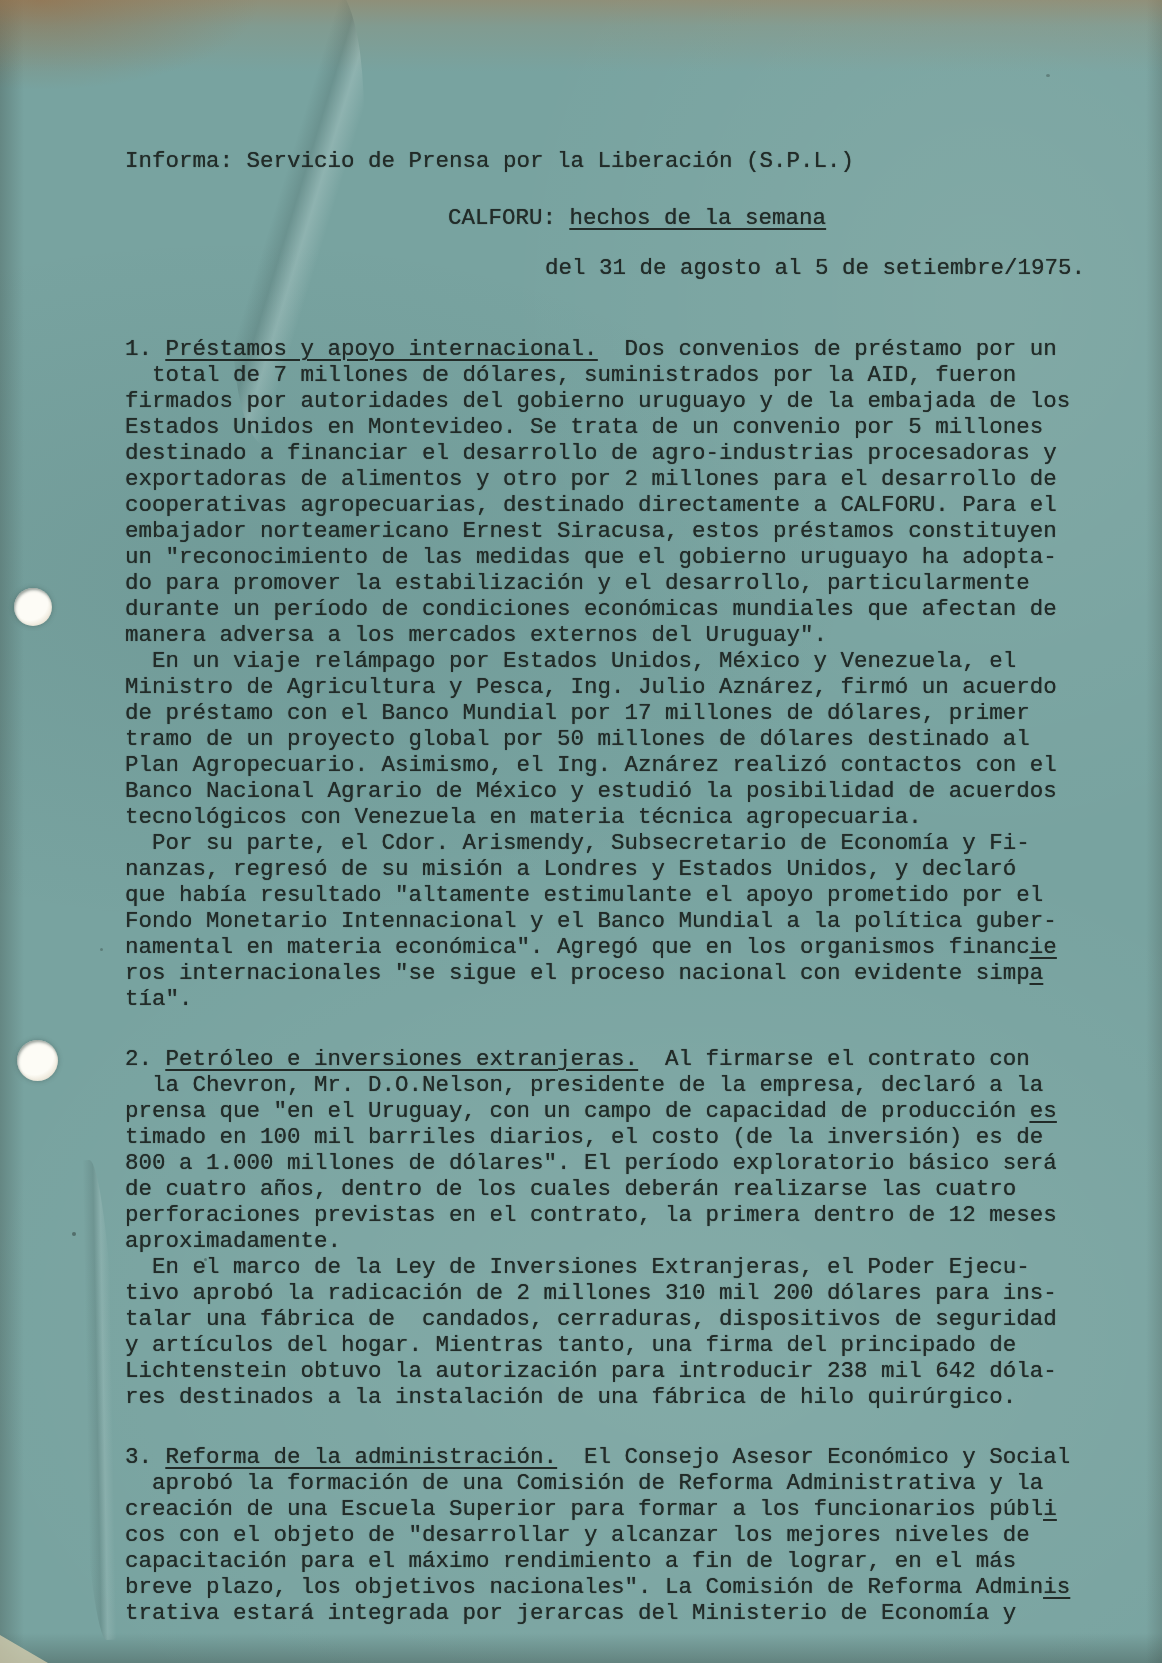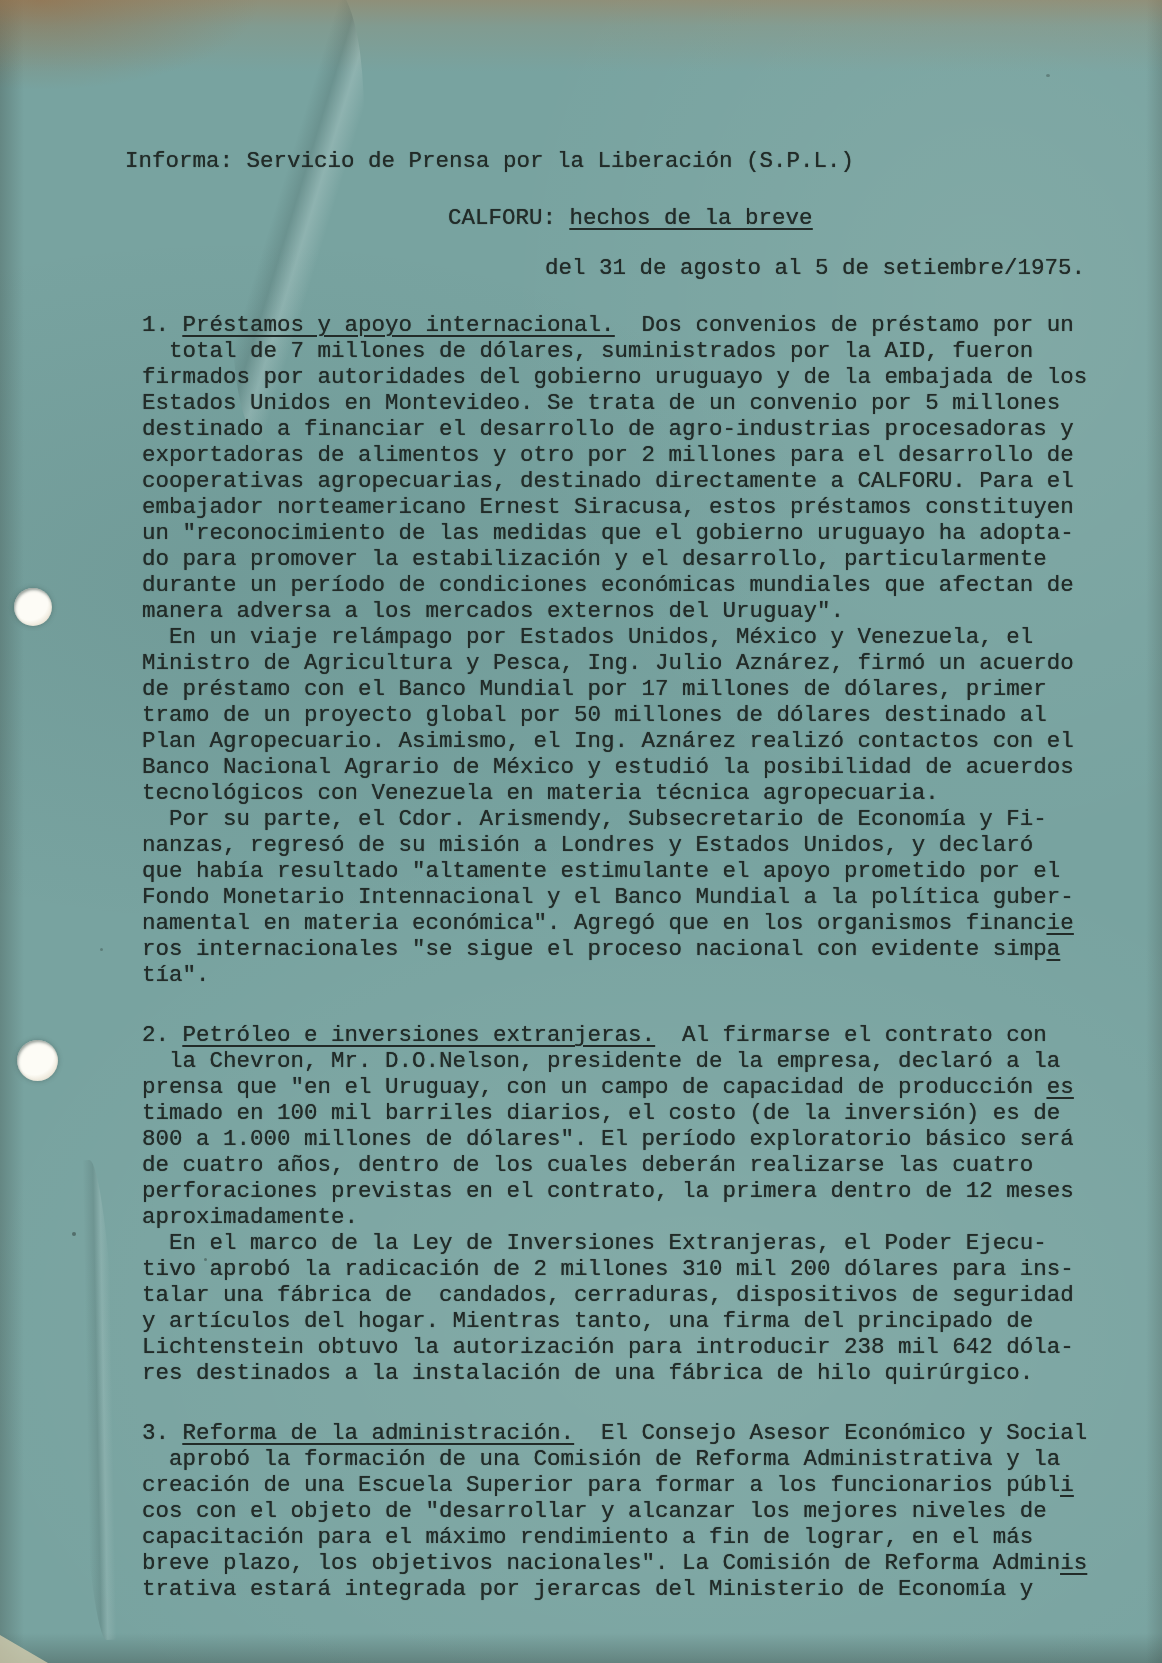--- a/index.html
+++ b/index.html
@@ -24,21 +24,21 @@
     padding-left: 16px;
   }
   .txt {
     position:absolute; color:var(--ink); font-size:22.5px; line-height:26px;
     white-space:pre; text-shadow:0 0 0.9px rgba(28,38,34,.85);
   }
   .u, .line .u { text-decoration:underline; text-decoration-thickness:2.2px; text-underline-offset:4px; }
   .header-line { top:148px; left:125px; }
   .title-line  { top:205px; left:448px; }
   .date-line   { top:255px; left:545px; }
-  .body-block  { top:312px; left:125px;margin-left:17px; }
+  .body-block  { top:336px; left:125px; }
   .line { height:26px; }
   .gap  { height:34px; }
   .hole {
     position:absolute; border-radius:50%;
     background:radial-gradient(circle at 42% 38%, #fdfcf6 55%, #eee9dc 72%, #cfc9b8 100%);
     box-shadow:inset 1px 2px 3px rgba(70,85,80,.55), 0 0 5px rgba(55,78,76,.45);
   }
   .hole1 { left:14px; top:588px; width:38px; height:38px; }
   .hole2 { left:17px; top:1040px; width:41px; height:41px; }
   .crease-top {
@@ -64,21 +64,21 @@
 </style>
 </head>
 <body>
 
 <div class="paper">
   <div class="crease-top"></div>
   <div class="crease-left"></div>
 
   <div class="txt header-line">Informa: Servicio de Prensa por la Liberación (S.P.L.)</div>
 
-  <div class="txt title-line"><span>CALFORU: </span><span class="u">hechos de la breve</span></div>
+  <div class="txt title-line"><span>CALFORU: </span><span class="u">hechos de la semana</span></div>
 
   <div class="txt date-line">del 31 de agosto al 5 de setiembre/1975.</div>
 
   <div class="txt body-block"><div class="line"><span>1. </span><span class="u">Préstamos y apoyo internacional.</span><span>  Dos convenios de préstamo por un</span></div><div class="line"><span>  total de 7 millones de dólares, suministrados por la AID, fueron</span></div><div class="line"><span>firmados por autoridades del gobierno uruguayo y de la embajada de los</span></div><div class="line"><span>Estados Unidos en Montevideo. Se trata de un convenio por 5 millones</span></div><div class="line"><span>destinado a financiar el desarrollo de agro-industrias procesadoras y</span></div><div class="line"><span>exportadoras de alimentos y otro por 2 millones para el desarrollo de</span></div><div class="line"><span>cooperativas agropecuarias, destinado directamente a CALFORU. Para el</span></div><div class="line"><span>embajador norteamericano Ernest Siracusa, estos préstamos constituyen</span></div><div class="line"><span>un "reconocimiento de las medidas que el gobierno uruguayo ha adopta-</span></div><div class="line"><span>do para promover la estabilización y el desarrollo, particularmente</span></div><div class="line"><span>durante un período de condiciones económicas mundiales que afectan de</span></div><div class="line"><span>manera adversa a los mercados externos del Uruguay".</span></div><div class="line"><span>  En un viaje relámpago por Estados Unidos, México y Venezuela, el</span></div><div class="line"><span>Ministro de Agricultura y Pesca, Ing. Julio Aznárez, firmó un acuerdo</span></div><div class="line"><span>de préstamo con el Banco Mundial por 17 millones de dólares, primer</span></div><div class="line"><span>tramo de un proyecto global por 50 millones de dólares destinado al</span></div><div class="line"><span>Plan Agropecuario. Asimismo, el Ing. Aznárez realizó contactos con el</span></div><div class="line"><span>Banco Nacional Agrario de México y estudió la posibilidad de acuerdos</span></div><div class="line"><span>tecnológicos con Venezuela en materia técnica agropecuaria.</span></div><div class="line"><span>  Por su parte, el Cdor. Arismendy, Subsecretario de Economía y Fi-</span></div><div class="line"><span>nanzas, regresó de su misión a Londres y Estados Unidos, y declaró</span></div><div class="line"><span>que había resultado "altamente estimulante el apoyo prometido por el</span></div><div class="line"><span>Fondo Monetario Intennacional y el Banco Mundial a la política guber-</span></div><div class="line"><span>namental en materia económica". Agregó que en los organismos financ</span><span class="u">ie</span></div><div class="line"><span>ros internacionales "se sigue el proceso nacional con evidente simp</span><span class="u">a</span></div><div class="line"><span>tía".</span></div><div class="gap"></div><div class="line"><span>2. </span><span class="u">Petróleo e inversiones extranjeras.</span><span>  Al firmarse el contrato con</span></div><div class="line"><span>  la Chevron, Mr. D.O.Nelson, presidente de la empresa, declaró a la</span></div><div class="line"><span>prensa que "en el Uruguay, con un campo de capacidad de producción </span><span class="u">es</span></div><div class="line"><span>timado en 100 mil barriles diarios, el costo (de la inversión) es de</span></div><div class="line"><span>800 a 1.000 millones de dólares". El período exploratorio básico será</span></div><div class="line"><span>de cuatro años, dentro de los cuales deberán realizarse las cuatro</span></div><div class="line"><span>perforaciones previstas en el contrato, la primera dentro de 12 meses</span></div><div class="line"><span>aproximadamente.</span></div><div class="line"><span>  En el marco de la Ley de Inversiones Extranjeras, el Poder Ejecu-</span></div><div class="line"><span>tivo aprobó la radicación de 2 millones 310 mil 200 dólares para ins-</span></div><div class="line"><span>talar una fábrica de  candados, cerraduras, dispositivos de seguridad</span></div><div class="line"><span>y artículos del hogar. Mientras tanto, una firma del principado de</span></div><div class="line"><span>Lichtenstein obtuvo la autorización para introducir 238 mil 642 dóla-</span></div><div class="line"><span>res destinados a la instalación de una fábrica de hilo quirúrgico.</span></div><div class="gap"></div><div class="line"><span>3. </span><span class="u">Reforma de la administración.</span><span>  El Consejo Asesor Económico y Social</span></div><div class="line"><span>  aprobó la formación de una Comisión de Reforma Administrativa y la</span></div><div class="line"><span>creación de una Escuela Superior para formar a los funcionarios públ</span><span class="u">i</span></div><div class="line"><span>cos con el objeto de "desarrollar y alcanzar los mejores niveles de</span></div><div class="line"><span>capacitación para el máximo rendimiento a fin de lograr, en el más</span></div><div class="line"><span>breve plazo, los objetivos nacionales". La Comisión de Reforma Admin</span><span class="u">is</span></div><div class="line"><span>trativa estará integrada por jerarcas del Ministerio de Economía y</span></div></div>
 
   <div class="hole hole1"></div>
   <div class="hole hole2"></div>
 
   <div class="speck s1"></div>
   <div class="speck s2"></div>

